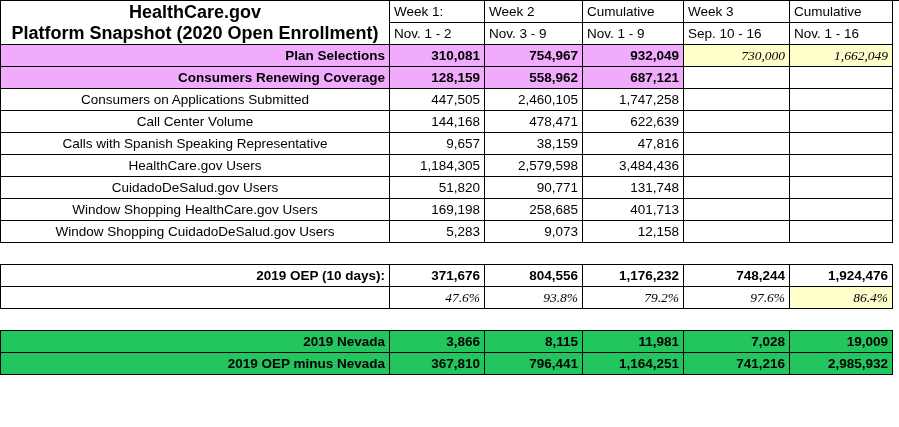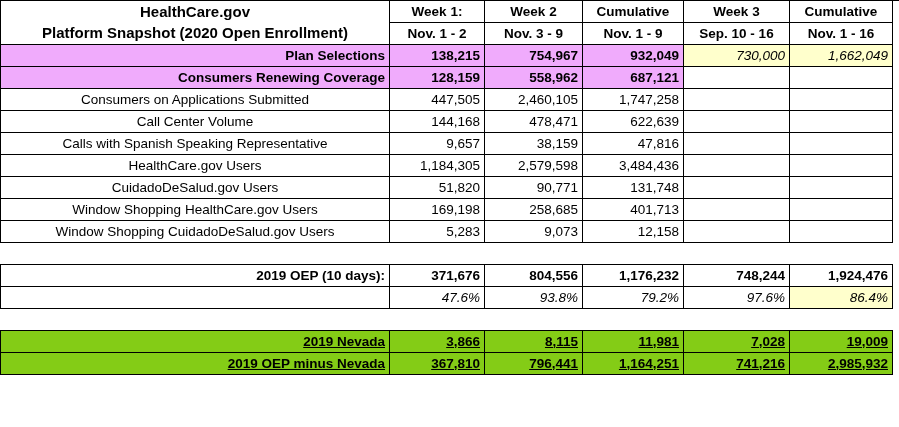--- a/index.html
+++ b/index.html
@@ -46,35 +46,34 @@
   .bx { border: 1px solid #000000; }
   .bl { border-left: 1px solid #000000; }
   .br { border-right: 1px solid #000000; }
   .bt { border-top: 1px solid #000000; }
   .bb { border-bottom: 1px solid #000000; }
   .nb { border: none; }
 
   .right { text-align: right; }
   .center { text-align: center; margin-left: 31px; }
   .bold { font-weight: bold; }
-  .ital { font-style: italic; }
+  .ital { font-style: italic; font-family: Liberation Serif, serif; }
 
   .yellow { background: #f0abfc; }
   .lightyellow { background: #ffffcc; }
-  .green { background: #84cc16; text-decoration: underline; }
+  .green { background: #22c55e; }
 
   .hdr-cell {
-    font-weight: bold;
-    text-align: center;
+    font-weight: normal;
     height: 21px;
   }
   .hdr-title {
     font-weight: bold;
     text-align: center;
-    font-size: 15px;
+    font-size: 18px;
   }
   .spacer-row td { height: 9px; border: none; }
   .tiny-sp td { height: 7px; border: none; }
 </style>
 </head>
 <body>
 
 <div id="sheet">
 
   <table class="grid">
@@ -104,21 +103,21 @@
         <td class="bl br bb hdr-cell">Nov. 1 - 2</td>
         <td class="bl br bb hdr-cell">Nov. 3 - 9</td>
         <td class="bl br bb hdr-cell">Nov. 1 - 9</td>
         <td class="bl br bb hdr-cell">Sep. 10 - 16</td>
         <td class="bl br bb hdr-cell">Nov. 1 - 16</td>
         <td class="nb"></td>
       </tr>
 
       <tr>
         <td class="bx yellow bold right">Plan Selections</td>
-        <td class="bx yellow bold right">138,215</td>
+        <td class="bx yellow bold right">310,081</td>
         <td class="bx yellow bold right">754,967</td>
         <td class="bx yellow bold right">932,049</td>
         <td class="bx lightyellow ital right">730,000</td>
         <td class="bx lightyellow ital right">1,662,049</td>
         <td class="nb"></td>
       </tr>
 
 
       <tr>
         <td class="bx yellow bold right">Consumers Renewing Coverage</td>

